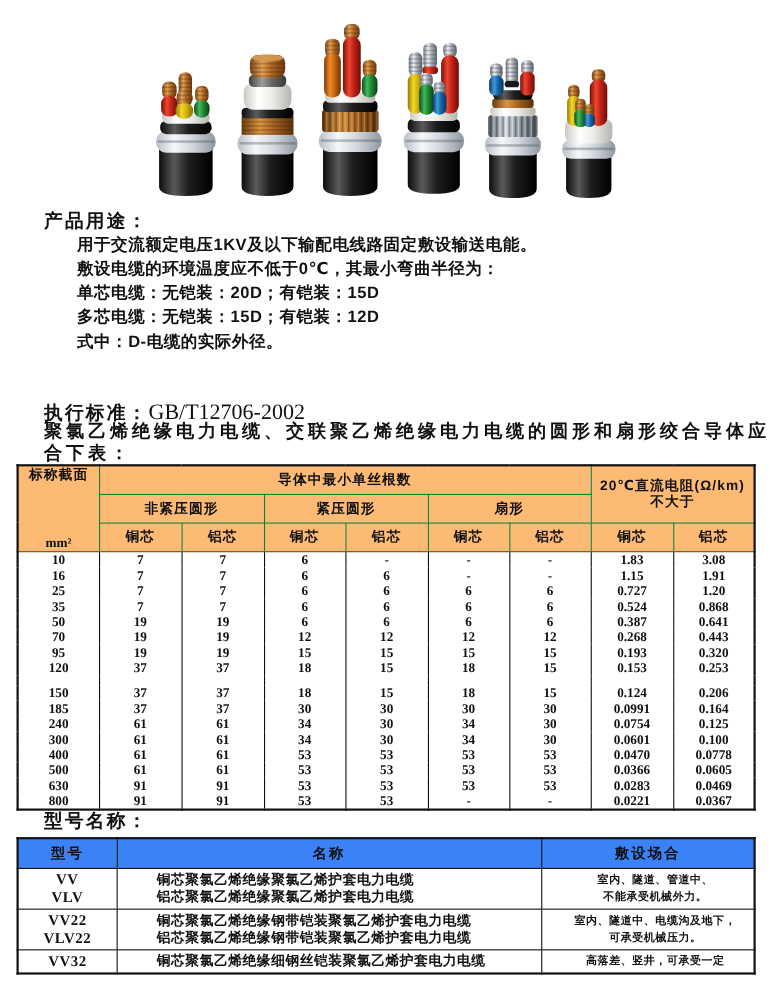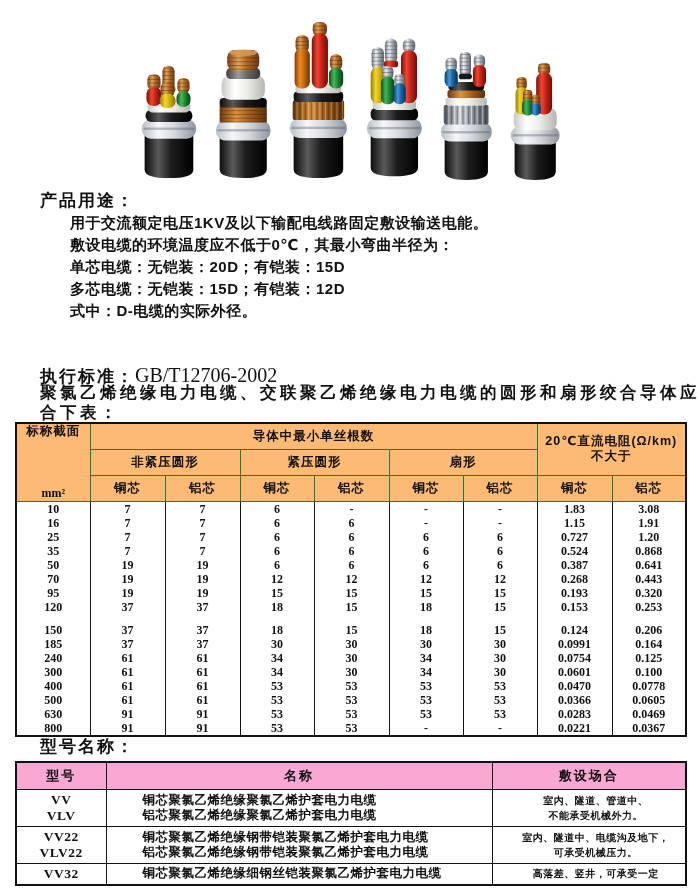--- a/index.html
+++ b/index.html
@@ -40,21 +40,21 @@
                       text-align:center;height:14px;line-height:14px;padding:0;
                       font-family:"Liberation Serif","DejaVu Serif",serif;
                       font-size:12px;font-weight:bold;}
   #conductor-table tr.spacer td{height:9px;}
   #conductor-table{border:2px solid #111;}
 
   
   #models-heading{top:735px;}
   #model-table{position:absolute;top:761px;left:15px;width:670px;
                border-collapse:collapse;table-layout:fixed;border:2px solid #111;}
-  #model-table th{background:#f9a8d4;border:1px solid #111;height:26px;
+  #model-table th{background:#3b82f6;border:1px solid #111;height:26px;
                   font-size:13px;font-weight:bold;letter-spacing:2px;padding:0;}
   #model-table td{border:1px solid #111;padding:2px 0;vertical-align:middle;}
   #model-table td div{line-height:15.5px;}
   #model-table .c-model{text-align:center;
         font-family:"Liberation Serif","DejaVu Serif",serif;
         font-weight:bold;font-size:13.5px;letter-spacing:0.5px;}
   #model-table .c-model div{line-height:16px;}
   #model-table .c-name{text-align:left;padding-left:36px;
         font-size:12.5px;font-weight:600;letter-spacing:0.5px;}
   #model-table .c-occasion{text-align:center;padding-left:14px;

